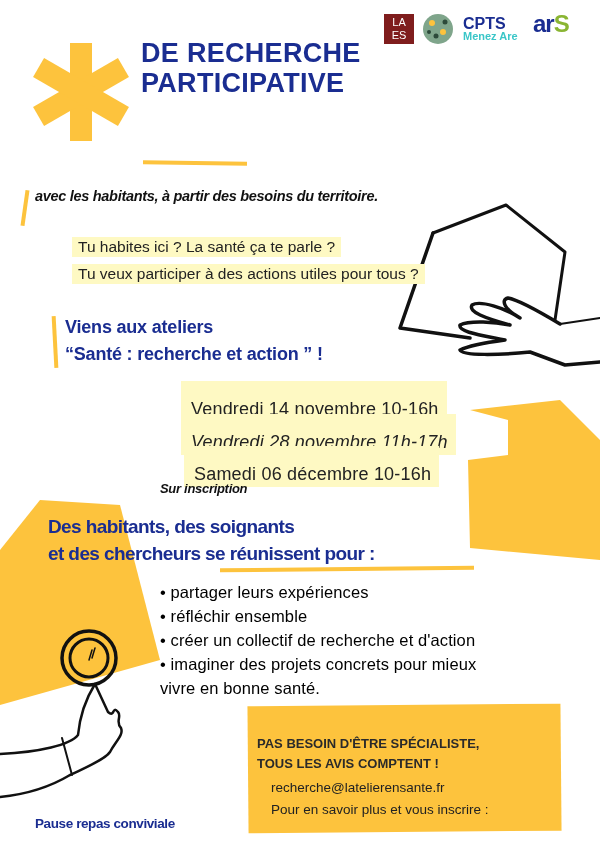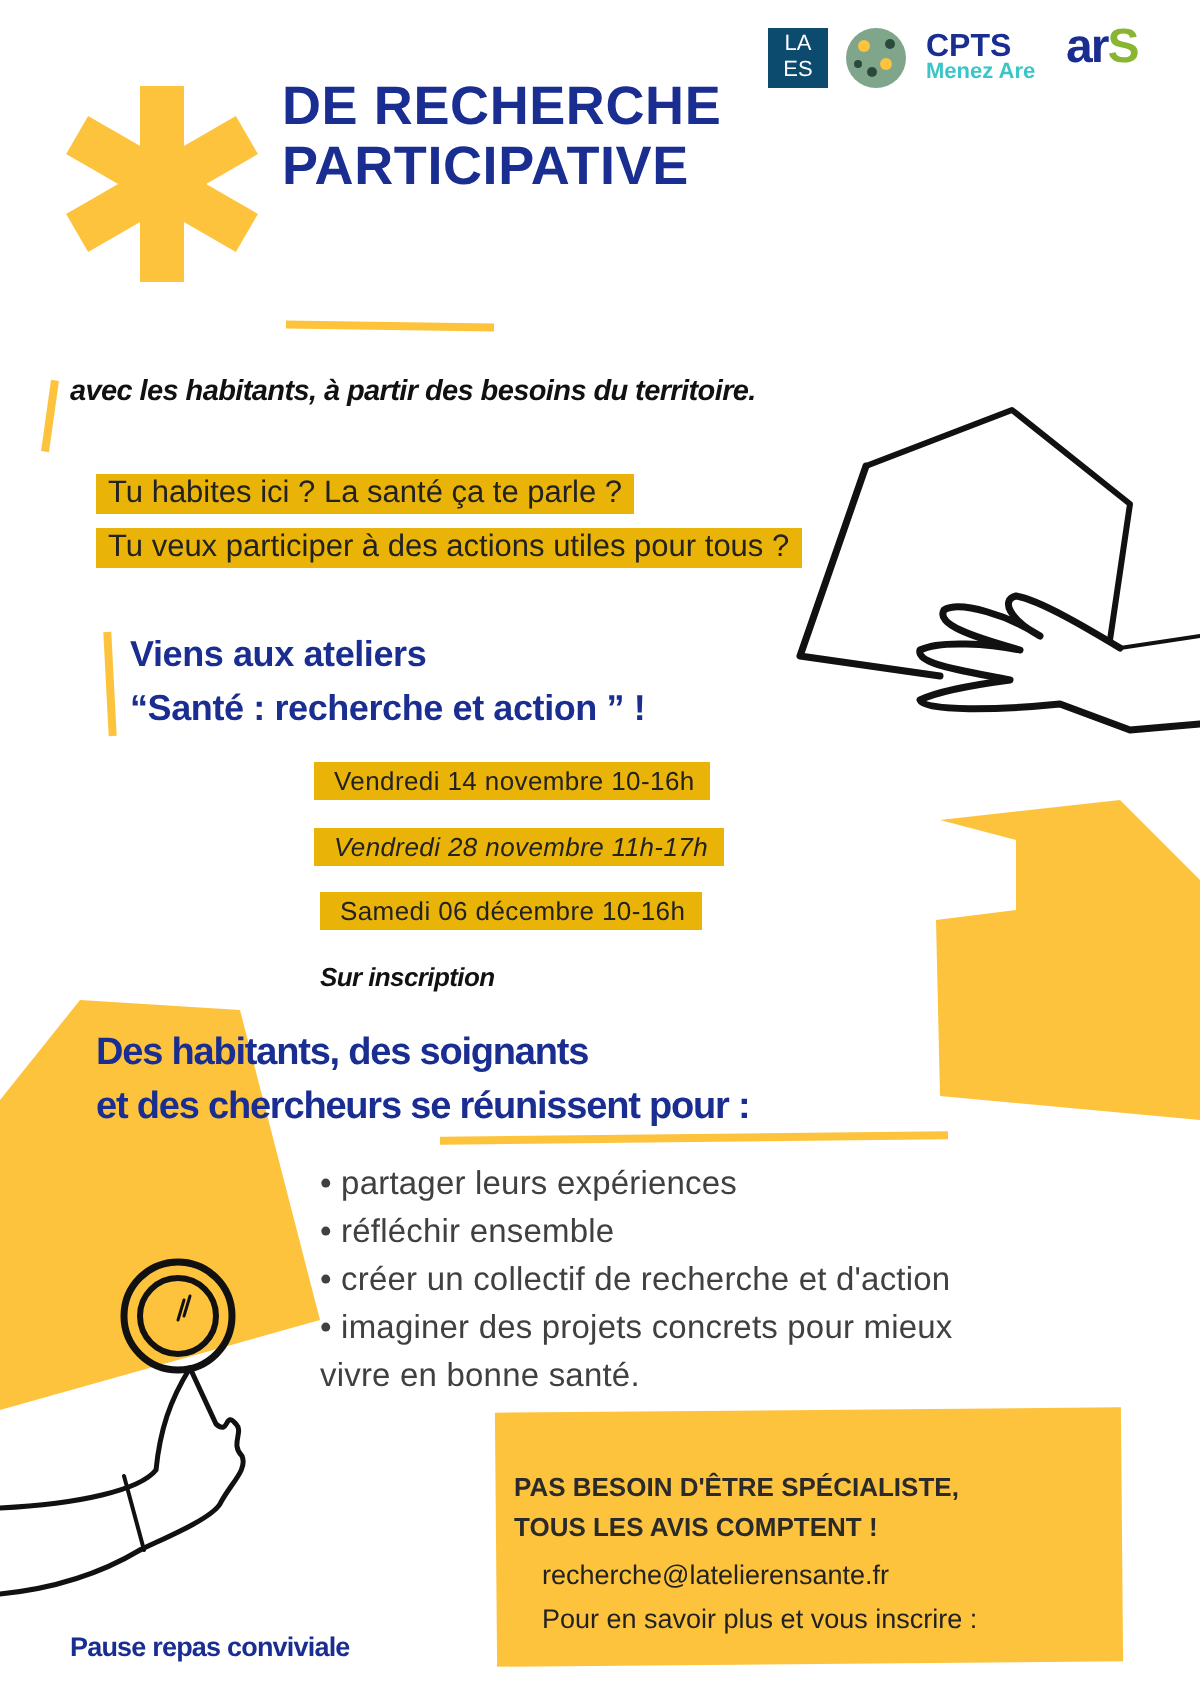--- a/index.html
+++ b/index.html
@@ -4,39 +4,39 @@
 <style>
   html, body { margin:0; padding:0; }
   body { width:600px; height:849px; position:relative; overflow:hidden; background:#ffffff; font-family:"Liberation Sans", sans-serif; color:#222; }
   .abs { position:absolute; }
   .navy { color:#1a2d91; }
   .title { left:141px; top:38px; font-weight:700; font-size:27px; line-height:30px; letter-spacing:0.3px; }
   .title div { white-space:nowrap; }
   .title-underline { left:143px; top:161px; width:104px; height:4px; background:#fdc33d; transform:rotate(0.8deg); }
   .intro { left:35px; top:186px; font-style:italic; font-weight:700; font-size:14.5px; line-height:21px; color:#111; letter-spacing:-0.3px; }
   .intro-bar { left:23px; top:190px; width:4px; height:36px; background:#fdc33d; transform:rotate(8deg); }
-  .hl { background:#eab308; padding:1px 6px; display:inline-block; white-space:nowrap; }
+  .hl { background:#fef9c3; padding:1px 6px; display:inline-block; white-space:nowrap;margin-left:24px; }
   .q1 { left:48px; top:237px; font-size:15.5px; }
   .q2 { left:48px; top:264px; font-size:15.5px; }
   .viens { left:65px; top:314px; font-weight:700; font-size:18px; line-height:27px; letter-spacing:-0.2px; white-space:nowrap; }
   .viens-bar { left:53px; top:316px; width:4px; height:52px; background:#fdc33d; transform:rotate(-3deg); }
-  .date { font-size:13px; letter-spacing:0.2px; padding:2px 8px 2px 10px; }
+  .date { font-size:18px; letter-spacing:0.2px; padding:18px 8px 2px 10px; }
   .d1 { left:157px; top:381px; }
   .d2 { left:157px; top:414px;font-style:italic; }
   .d3 { left:160px; top:446px; }
   .inscr { left:160px; top:481px; font-style:italic; font-weight:700; font-size:13px; color:#111; letter-spacing:-0.3px; }
   .who { left:48px; top:513px; font-weight:700; font-size:19px; line-height:27px; letter-spacing:-0.6px; white-space:nowrap; }
   .who-underline { left:220px; top:567px; width:254px; height:4px; background:#fdc33d; transform:rotate(-0.6deg); }
-  .bullets { left:160px; top:580px; font-size:16.5px; line-height:24px; color:#404040; letter-spacing:0.1px; }
+  .bullets { left:160px; top:580px; font-size:16.5px; line-height:24px; color:#000000; letter-spacing:0.1px; }
   .bullets div { white-space:nowrap; }
   .infobox { left:248px; top:705px; width:313px; height:127px; background:#fdc33d; transform:rotate(-0.5deg); }
   .info-strong { left:257px; top:734px; font-weight:700; font-size:13px; line-height:20px; color:#2a2a2a; }
   .info-text { left:271px; top:777px; font-size:13.5px; line-height:22px; color:#222; }
   .pause { left:35px; top:816px; font-weight:700; font-size:13.5px; letter-spacing:-0.4px; }
-  .logo-laes { left:384px; top:14px; width:30px; height:30px; background:#0c4a6e; color:#fff; font-size:11px; line-height:13px; text-align:center; padding-top:2px; box-sizing:border-box; }
+  .logo-laes { left:384px; top:14px; width:30px; height:30px; background:#7f1d1d; color:#fff; font-size:11px; line-height:13px; text-align:center; padding-top:2px; box-sizing:border-box; }
   .cpts { left:463px; top:16px; font-weight:700; font-size:16px; line-height:15px; color:#1a2d91; }
   .cpts small { display:block; font-size:11px; color:#3ac6c8; line-height:11px; }
   .ars { left:533px; top:10px; font-weight:700; font-size:24px; color:#1a2d91; letter-spacing:-1px; }
   .ars .s { color:#8ab533; }
 </style>
 </head>
 <body>
 
 <svg class="abs" style="left:0;top:0" width="600" height="849">
 

